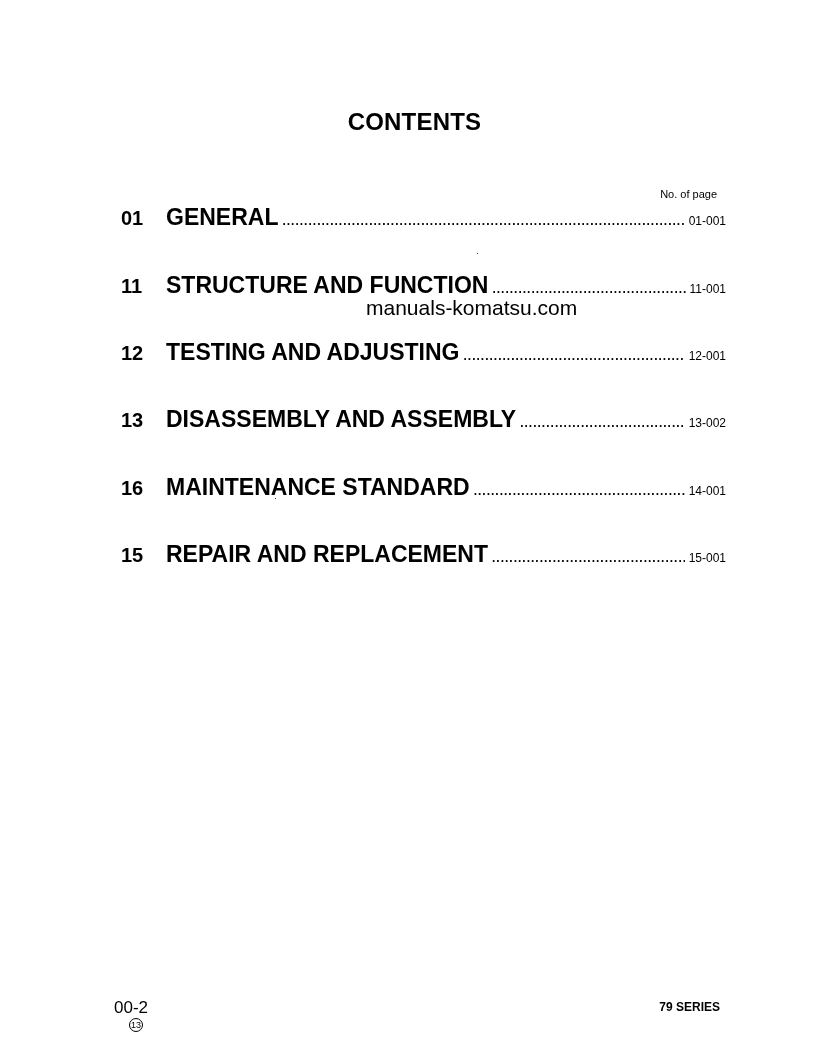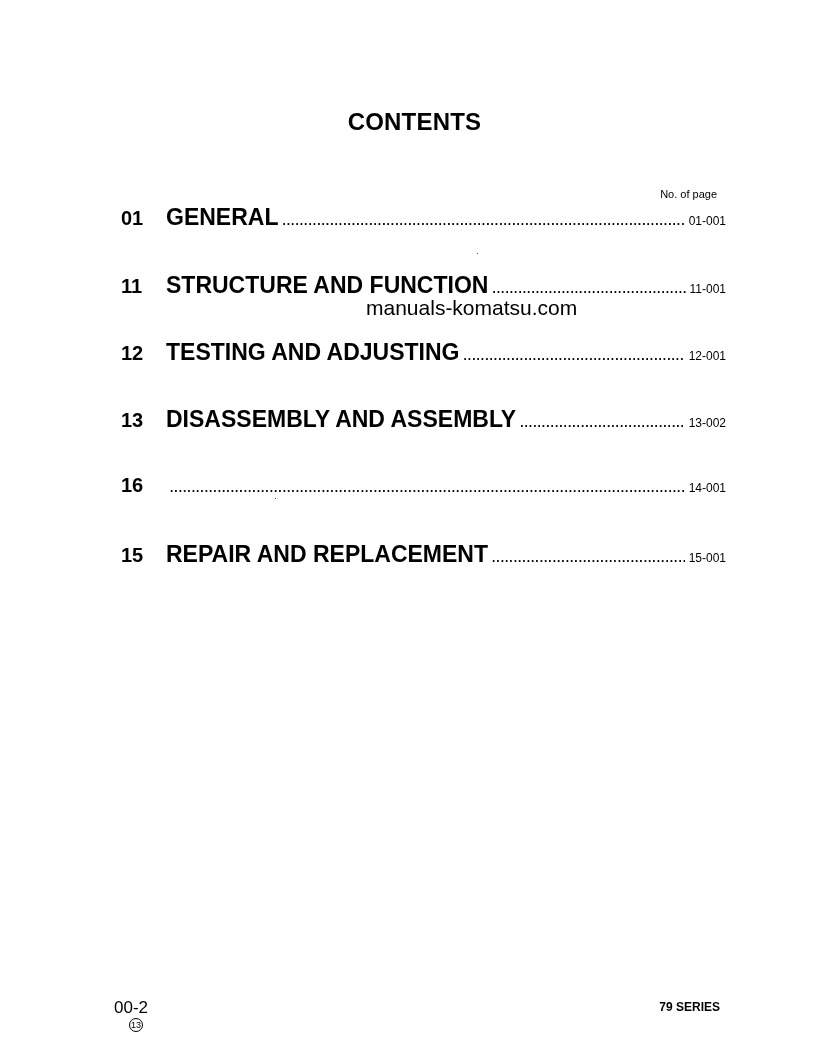--- a/index.html
+++ b/index.html
@@ -49,20 +49,21 @@
 
 <div class="row" style="top:406px;">
   <span class="num">13</span>
   <span class="label">DISASSEMBLY AND ASSEMBLY</span>
   <span class="dots"></span>
   <span class="page">13-002</span>
 </div>
 
 <div class="row" style="top:474px;">
   <span class="num">16</span>
+  <span class="label">MAINTENANCE STANDARD</span>
   <span class="dots"></span>
   <span class="page">14-001</span>
 </div>
 
 <div class="row" style="top:541px;">
   <span class="num">15</span>
   <span class="label">REPAIR AND REPLACEMENT</span>
   <span class="dots"></span>
   <span class="page">15-001</span>
 </div>

